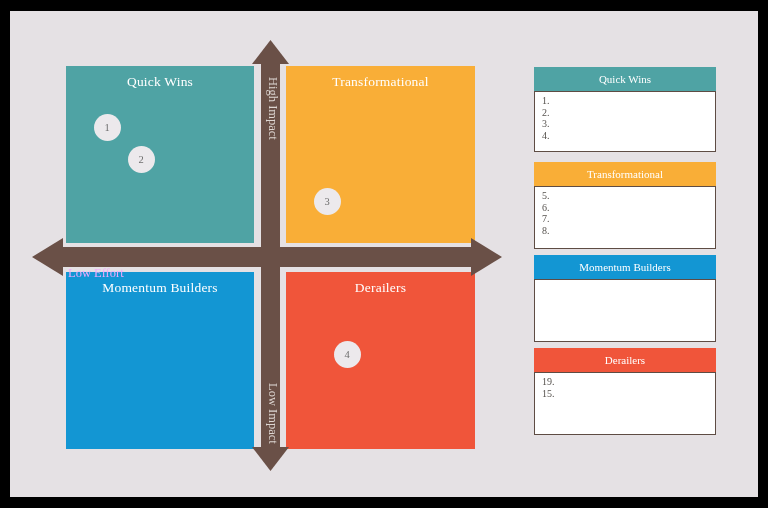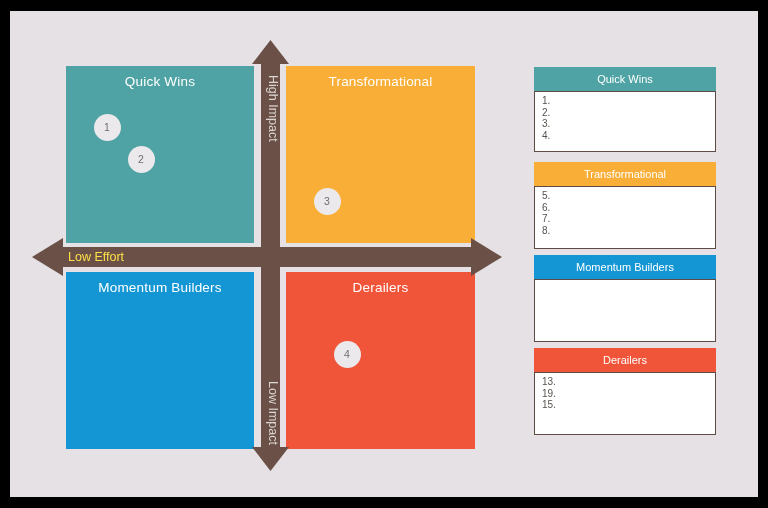--- a/index.html
+++ b/index.html
@@ -1,18 +1,18 @@
 <!DOCTYPE html>
 <html><head>
 <meta charset="utf-8">
 <style>
   html,body{margin:0;padding:0;background:#000;}
   .stage{
     position:relative;width:768px;height:508px;background:#000;overflow:hidden;
-    font-family:Liberation Sans, sans-serif;
+    font-family:Liberation Serif, serif;
   }
   .canvas{position:absolute;left:10px;top:11px;width:748px;height:486px;background:#e5e1e4;}
 
   
   .quadrant{position:absolute;}
   .q-qw{left:66px;top:66px;width:188px;height:177px;background:#4fa3a4;}
   .q-tr{left:286px;top:66px;width:189px;height:177px;background:#f9ae37;}
   .q-mb{left:66px;top:272px;width:188px;height:177px;background:#1396d3;}
   .q-dr{left:286px;top:272px;width:189px;height:177px;background:#f0553a;}
   .q-title{
@@ -26,21 +26,21 @@
   .ah{position:absolute;background:#6a5047;}
   .ah-up{left:252px;top:40px;width:37px;height:24px;clip-path:polygon(50% 0,100% 100%,0 100%);}
   .ah-down{left:252px;top:447px;width:37px;height:24px;clip-path:polygon(0 0,100% 0,50% 100%);}
   .ah-left{left:32px;top:238px;width:31px;height:38px;clip-path:polygon(100% 0,100% 100%,0 50%);}
   .ah-right{left:471px;top:238px;width:31px;height:38px;clip-path:polygon(0 0,100% 50%,0 100%);}
 
   .axis-label{position:absolute;color:#ddd6d2;font-size:12.5px;}
   .al-v{writing-mode:vertical-rl;left:261px;width:19px;text-align:center;color:#ddd6d2;}
   .al-high-impact{top:72px;height:72px;}
   .al-low-impact{top:381px;height:64px;}
-  .al-low-effort{left:68px;top:247px;height:20px;line-height:20px;color:#fde047;}
+  .al-low-effort{left:68px;top:263px;height:20px;line-height:20px;color:#f0abfc;}
   .al-high-effort{left:350px;top:247px;width:120px;height:20px;line-height:20px;text-align:right;color:#f3eeeb;}
 
   
   .marker{
     position:absolute;width:27px;height:27px;border-radius:50%;
     background:#ece9ec;color:#6e6e6e;font-size:10.5px;line-height:27px;text-align:center;
   }
 
   
   .panel{position:absolute;left:534px;width:182px;}
@@ -108,18 +108,17 @@
         <div class="list-line">8.</div>
       </div>
   </div>
   <div class="panel p-2">
     <div class="panel-header" style="background-color: rgb(19, 150, 211);">Momentum Builders</div>
     <div class="panel-box pb-2"></div>
   </div>
   <div class="panel p-3">
     <div class="panel-header" style="background-color: rgb(240, 85, 58);">Derailers</div>
     <div class="panel-box pb-3">
-        <div class="list-line">13.</div>
         <div class="list-line">19.</div>
         <div class="list-line">15.</div>
       </div>
   </div>
 </div>
 
 </body></html>

